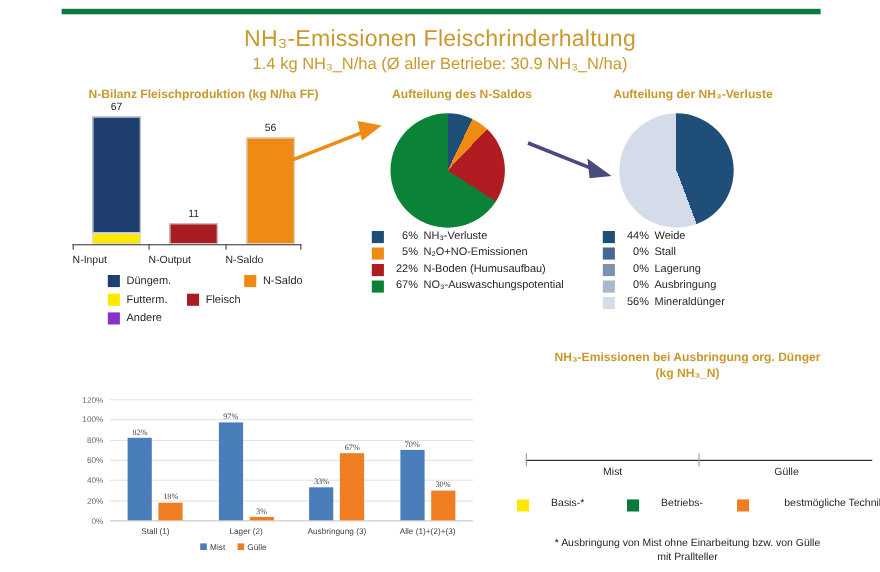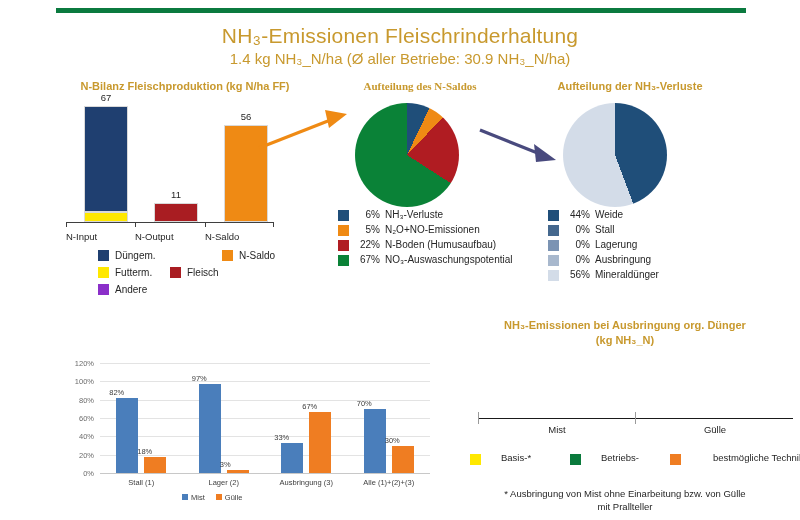--- a/index.html
+++ b/index.html
@@ -19,21 +19,21 @@
     font-size:21px;color:#c8992e;letter-spacing:.2px;
   }
   #main-subtitle{
     left:0;top:50px;width:800px;text-align:center;
     font-size:15px;color:#c8992e;
   }
   .sec-title{
     font-size:11px;font-weight:bold;color:#c8992e;text-align:center;line-height:15px;
   }
   #t-bilanz{left:50px;top:79px;width:270px;}
-  #t-saldo{left:330px;top:79px;width:180px;font-family:Liberation Serif, serif;}
+  #t-saldo{left:330px;top:79px;width:180px;}
   #t-verluste{left:530px;top:79px;width:200px;}
   #t-bottomleft{left:40px;top:318px;width:400px;}
   #t-bottomright{left:460px;top:318px;width:330px;text-align:center;}
 
   
   #barchart{left:60px;top:100px;width:250px;height:150px;}
   .bc-col{position:absolute;bottom:28px;width:44px;}
   .bc-bar{position:absolute;bottom:0;width:44px;border:1px solid #d9d9d9;box-sizing:border-box;}
   .bc-val{position:absolute;width:44px;text-align:center;font-size:9.5px;color:#262626;}
   .bc-axis{position:absolute;left:6px;bottom:27px;width:208px;height:1px;background:#3f3f3f;}
@@ -57,21 +57,21 @@
   .pl-tx{position:absolute;left:47px;top:0;white-space:nowrap;line-height:14px;}
 
   
   svg.arrow{position:absolute;overflow:visible;}
 
   
   #bottomchart{left:62px;top:355px;width:375px;height:150px;background:#fff;}
   .gc-grid{position:absolute;left:38px;width:330px;height:1px;background:#e3e3e3;}
   .gc-ylab{position:absolute;left:0;width:32px;text-align:right;font-size:7.5px;color:#6b6b6b;}
   .gc-bar{position:absolute;width:22px;}
-  .gc-dl{position:absolute;width:36px;font-size:7.5px;color:#404040;}
+  .gc-dl{position:absolute;width:36px;text-align:center;font-size:7.5px;color:#404040;font-family:Liberation Serif, serif;}
   .gc-xlab{position:absolute;width:86px;text-align:center;font-size:7.5px;color:#404040;}
   #gc-legend{position:absolute;left:120px;top:138px;font-size:7.5px;color:#404040;}
   .gcl-sw{display:inline-block;width:6px;height:6px;margin-right:3px;}
   .gcl-item{display:inline-block;margin-right:9px;}
 
   
   #brchart{left:470px;top:352px;width:330px;height:100px;}
   #br-axis{position:absolute;left:8px;top:66px;width:315px;height:1.4px;background:#1a1a1a;}
   .br-tick{position:absolute;width:1.2px;background:#9a9a9a;}
   .br-cat{position:absolute;top:72px;width:110px;text-align:center;font-size:9.5px;color:#262626;}

